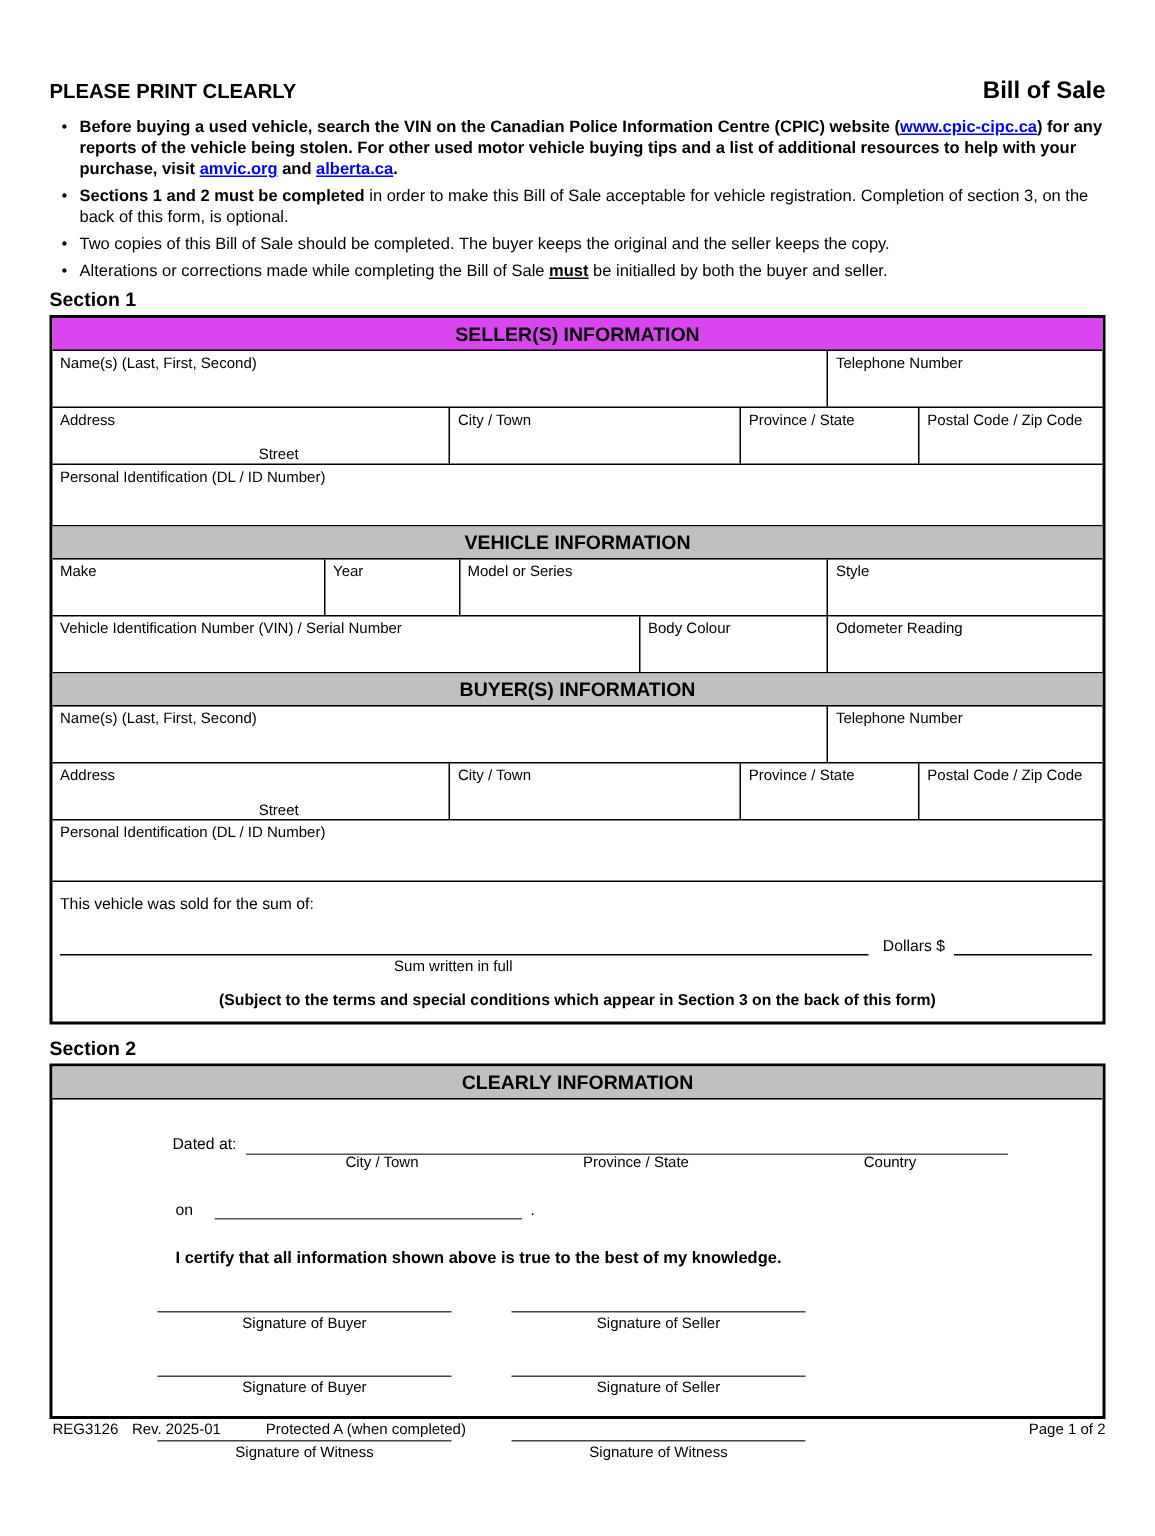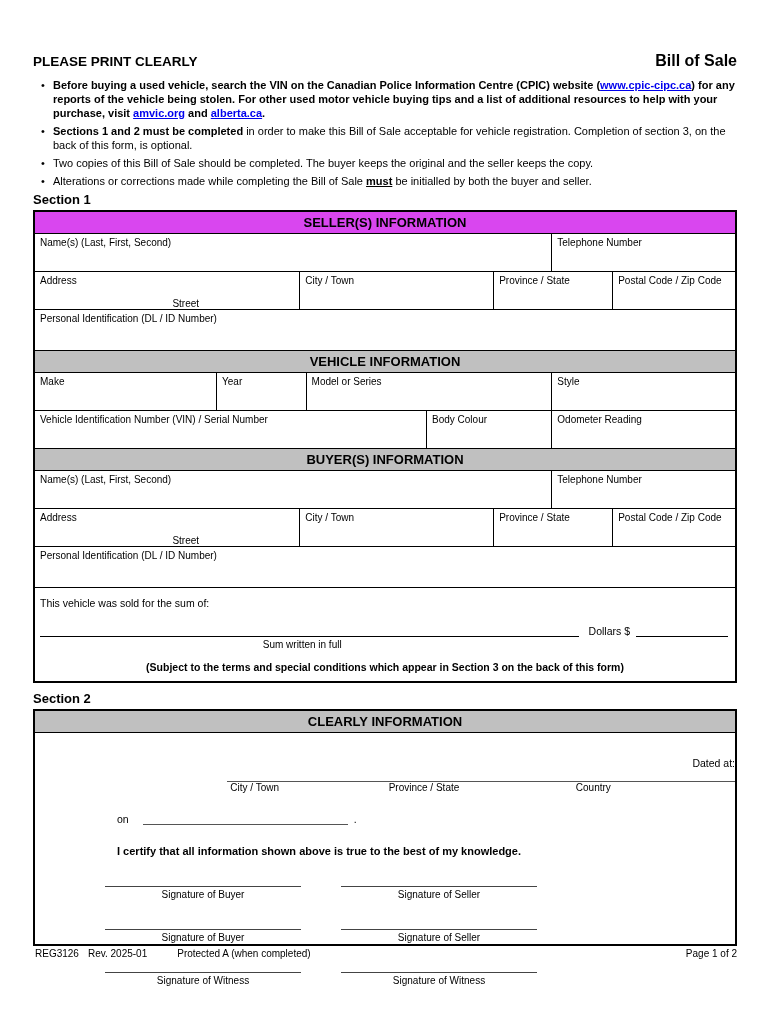--- a/index.html
+++ b/index.html
@@ -50,21 +50,21 @@
   .sale-line2 { display: flex; align-items: flex-end; margin-top: 16px; }
   .sumline { flex: 1; border-bottom: 1.5px solid #000; height: 12px; }
   .dollars { padding: 0 6px 0 10px; white-space: nowrap; }
   .dollarline { width: 92px; border-bottom: 1.5px solid #000; height: 12px; margin-right: 2px; }
   .sum-caption { width: 76%; text-align: center; font-size: 10px; margin-top: 2px; }
   .subject { text-align: center; font-weight: bold; font-size: 10.5px; margin-top: 11px; }
 
   
   .genbox { border: 2px solid #000; height: 237px; }
   .gen-content { padding: 0; }
-  .dated-row { display: flex; align-items: flex-end; margin: 24px 0 0 80px; font-size: 10.5px; flex-direction: column; }
+  .dated-row { display: flex; align-items: flex-end; margin: 24px 0 0 80px; font-size: 10.5px; }
   .dated-label { white-space: nowrap; padding-bottom: 1px; }
   .datedline { width: 508px; border-bottom: 1.5px solid #555; height: 12px; margin-left: 6px; }
   .dated-captions { display: flex; width: 508px; margin-left: 135px; font-size: 10px; }
   .dated-captions span { flex: 1; text-align: center; }
   .on-row { margin: 20px 0 0 82px; font-size: 10.5px; display: flex; align-items: flex-end; }
   .on-line { display: inline-block; width: 205px; border-bottom: 1.5px solid #555; height: 12px; margin-left: 14px; }
   .on-period { margin-left: 6px; }
   .certify { margin: 20px 0 0 82px; font-size: 11px; font-weight: bold; }
   .sigrow { display: flex; margin-top: 17px; }
   .sigcol { width: 196px; text-align: center; font-size: 10px; }

